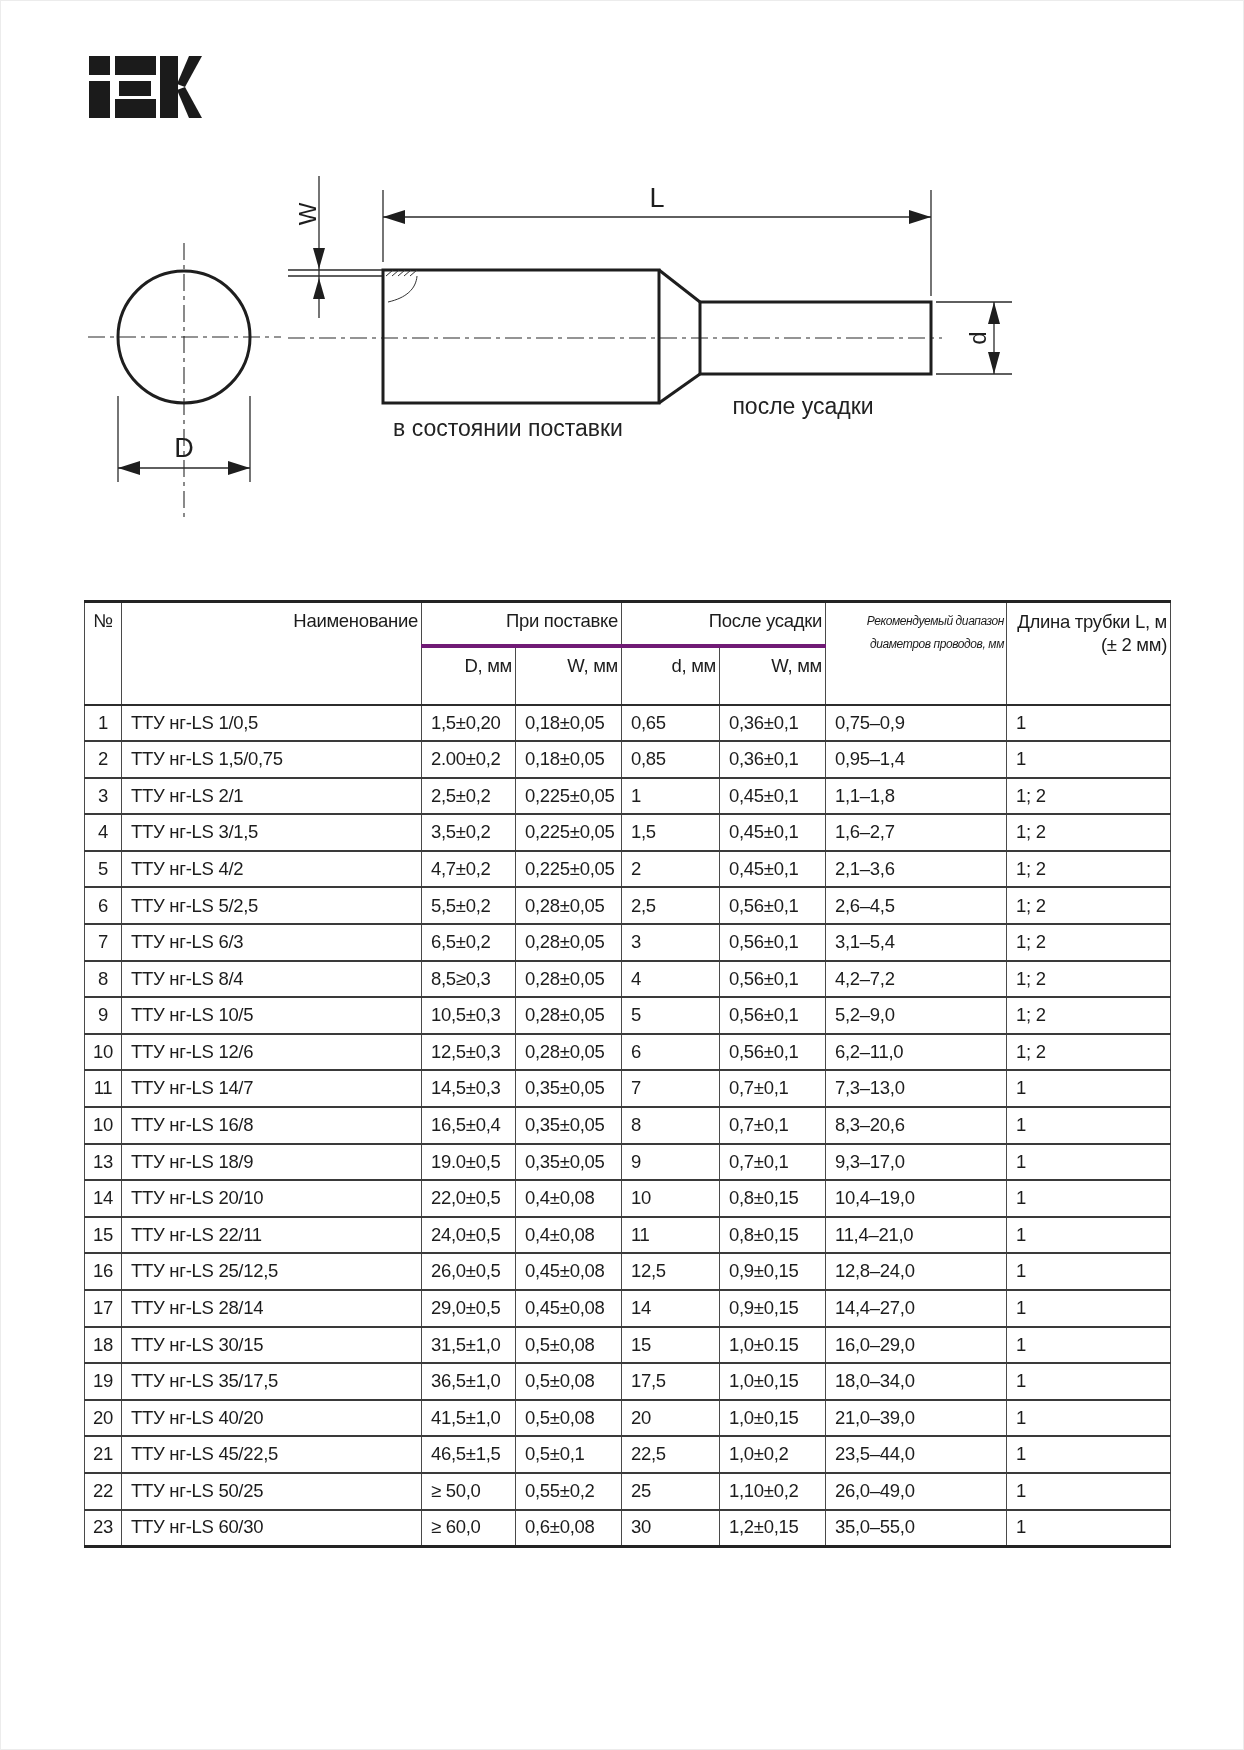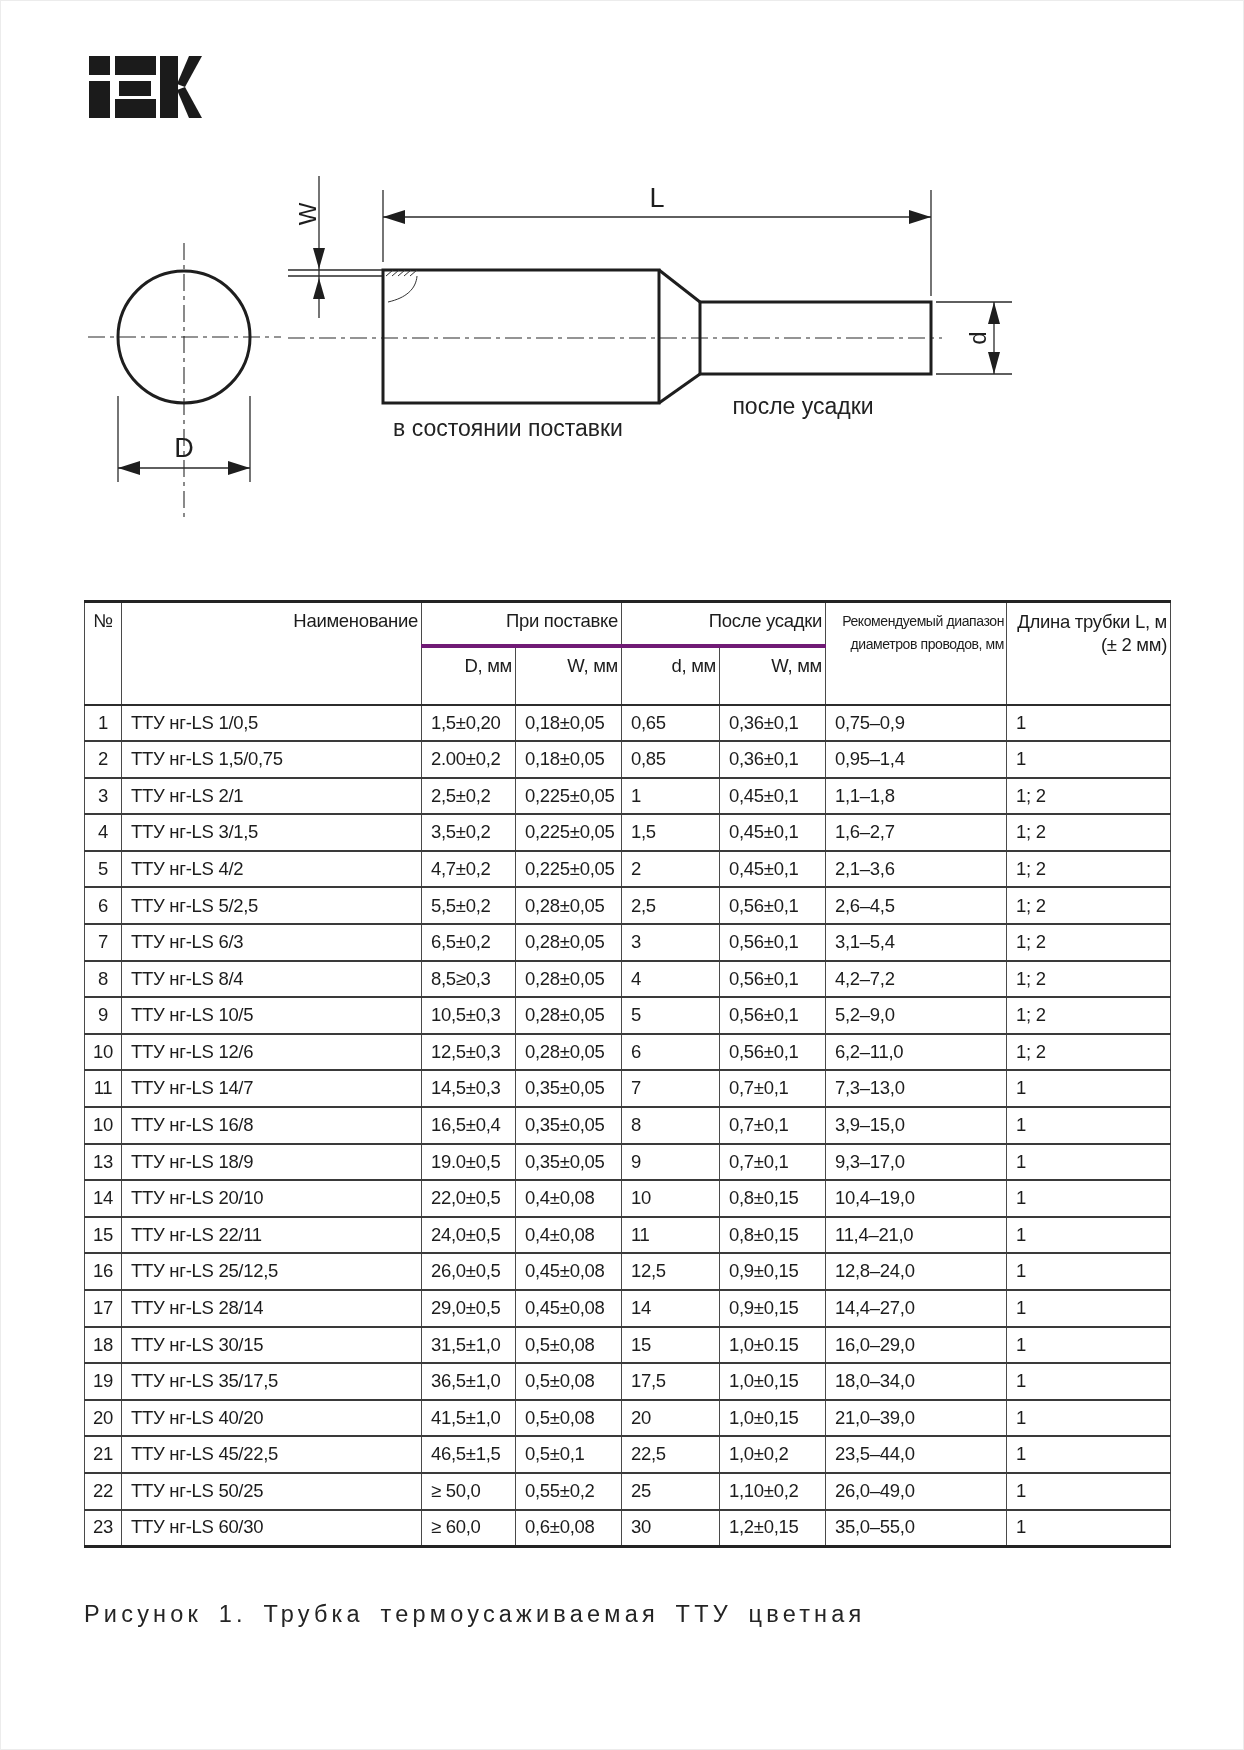--- a/index.html
+++ b/index.html
@@ -41,21 +41,21 @@
     font-weight:normal;
     overflow:hidden;white-space:nowrap;
   }
   .spec thead th{
     text-align:right;vertical-align:top;
     padding:7px 3px 0 9px;font-size:18.5px;line-height:22px;
   }
   .spec thead tr.h1{height:44px;}
   .spec thead tr.h2{height:59px;}
   .spec thead tr.h2 th{border-top:4px solid #701a75;}
-  .spec th.range-h{white-space:normal;font-size:14px;letter-spacing:-0.4px;line-height:23px;padding-right:2px;}
+  .spec th.range-h{white-space:normal;font-size:12px;letter-spacing:-0.4px;line-height:23px;padding-right:2px;font-style:italic;}
   .spec th.len-h{white-space:normal;line-height:23px;}
   .spec tbody tr{height:36.6px;}
   .spec tbody td{
     border-top:2px solid #3a3a3a;
     vertical-align:middle;padding:0 2px 0 9px;line-height:1;
   }
   .spec tbody tr:first-child td{border-top:2.6px solid #2c2c2c;}
   .spec .c-num{text-align:center;padding-left:0;padding-right:0;}
   
   .figcap{
@@ -285,21 +285,21 @@
           <td>7,3–13,0</td>
           <td>1</td>
         </tr>
         <tr>
           <td class="c-num">10</td>
           <td>ТТУ нг-LS 16/8</td>
           <td>16,5±0,4</td>
           <td>0,35±0,05</td>
           <td>8</td>
           <td>0,7±0,1</td>
-          <td>3,9–15,0</td>
+          <td>8,3–20,6</td>
           <td>1</td>
         </tr>
         <tr>
           <td class="c-num">13</td>
           <td>ТТУ нг-LS 18/9</td>
           <td>19.0±0,5</td>
           <td>0,35±0,05</td>
           <td>9</td>
           <td>0,7±0,1</td>
           <td>9,3–17,0</td>
@@ -401,15 +401,14 @@
           <td>≥ 60,0</td>
           <td>0,6±0,08</td>
           <td>30</td>
           <td>1,2±0,15</td>
           <td>35,0–55,0</td>
           <td>1</td>
         </tr>
       </tbody>
   </table>
 
-  <div class="figcap">Рисунок 1. Трубка термоусаживаемая ТТУ цветная</div>
 
 </div>
 
 </body></html>

